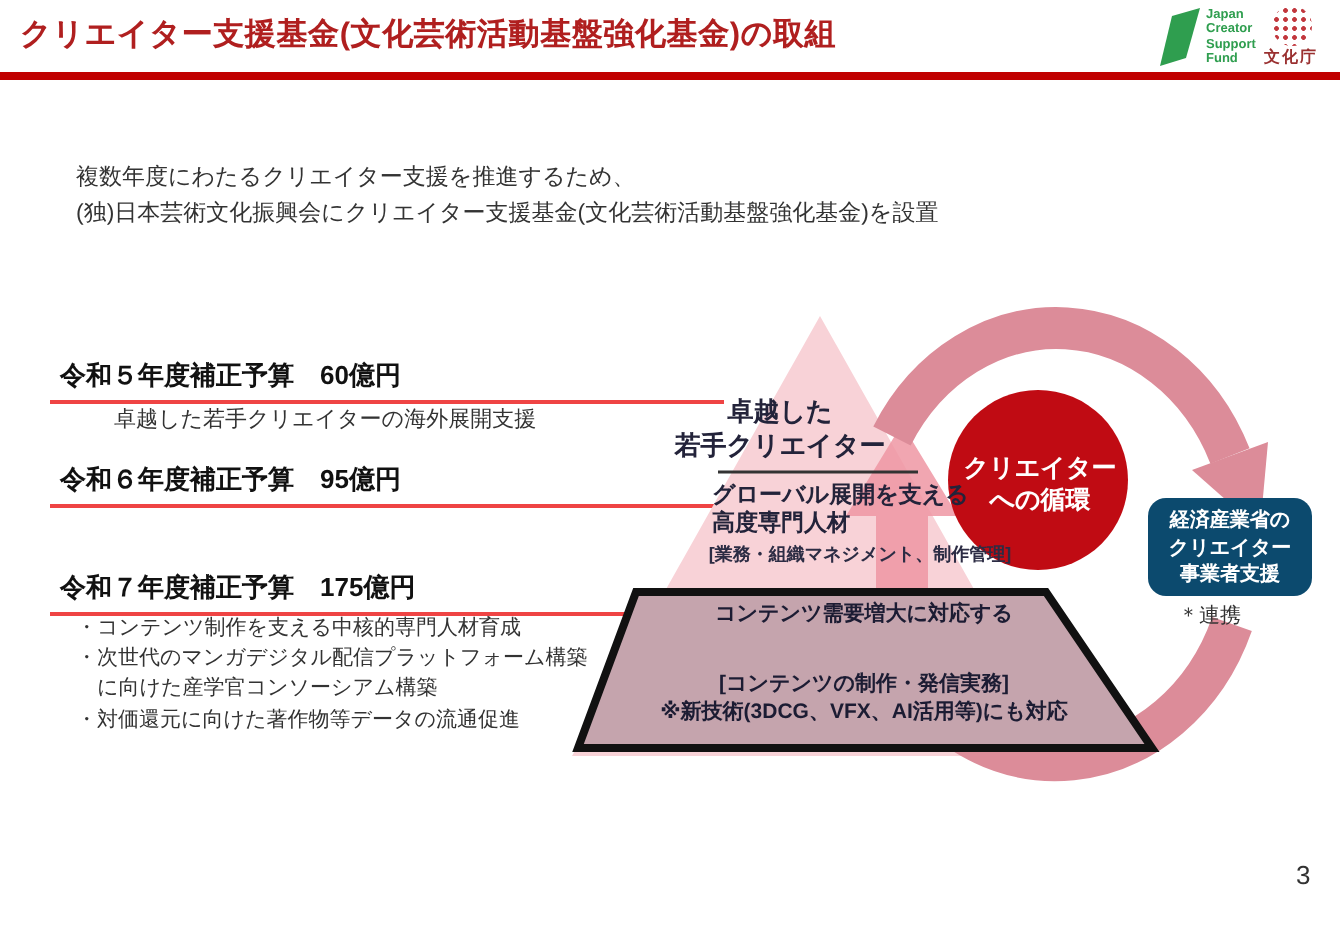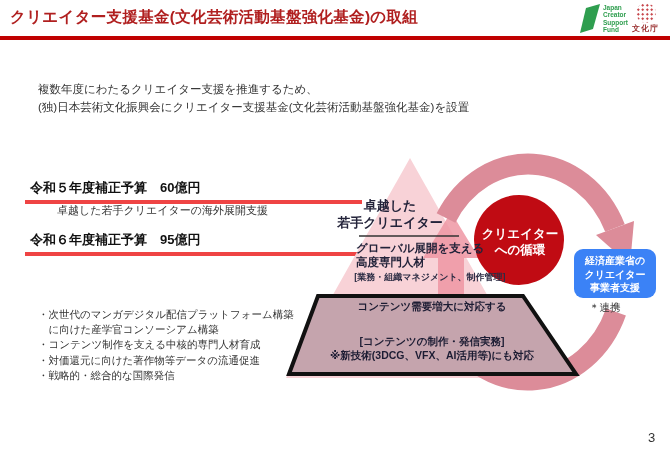--- a/index.html
+++ b/index.html
@@ -15,42 +15,42 @@
   .logo-text{left:603px;top:4px;font-size:6.5px;line-height:1.12;color:#2f9e4f;font-weight:bold;}
   .emblem{left:636px;top:3px;width:20px;height:20px;border-radius:50%;background-color:#fff;
           background-image:radial-gradient(#c2373d 34%, transparent 38%);background-size:4.5px 4.5px;}
   .emblem-label{left:632px;top:23px;font-size:8px;font-weight:bold;color:#9a3030;
                 font-family:Liberation Mono, monospace;letter-spacing:1px;}
 
   
   .intro{left:38px;top:80px;font-size:11.5px;line-height:1.6;color:#333;}
 
   
-  .bheading{width:332px;border-bottom:4px solid #ef4444;padding:0 0 3px 5px;
+  .bheading{width:332px;border-bottom:2px solid #ef4444;padding:0 0 3px 5px;
             font-size:13px;font-weight:bold;color:#111;}
   .h1{left:25px;top:179px;} .h2{left:25px;top:231px;} .h3{left:25px;top:285px;}
   .bbody{font-size:11px;line-height:1.4;color:#333;}
   .b1{left:57px;top:203px;} .b2{left:57px;top:255px;}
   .bullets{left:38px;top:307px;font-size:10.5px;line-height:1.45;color:#333;}
 
   
   .diagram-svg{left:270px;top:140px;}
   .tier-top{left:332px;top:197px;width:116px;text-align:center;font-size:13px;font-weight:bold;
             line-height:1.32;color:#23233a;}
   .tier-mid{left:356px;top:241px;width:148px;font-size:11.5px;font-weight:bold;
             line-height:1.25;color:#23233a;}
   .tier-mid-note{left:350px;top:271px;width:160px;text-align:center;font-size:9px;font-weight:bold;color:#2c2c44;}
   .base1{left:330px;top:300px;width:204px;text-align:center;font-size:10.5px;font-weight:bold;color:#1c1c33;}
   .base-title{left:330px;top:312px;width:204px;text-align:center;font-size:17.5px;font-weight:bold;
               letter-spacing:1.5px;color:#101020;}
   .base-note{left:330px;top:335px;width:204px;text-align:center;font-size:10.5px;font-weight:bold;color:#1c1c33;}
   .base-note2{left:318px;top:349px;width:228px;text-align:center;font-size:10.5px;font-weight:bold;color:#1c1c33;}
   .circ-label{left:471px;top:226px;width:98px;text-align:center;font-size:12.5px;font-weight:bold;
               line-height:1.3;color:#fff;}
-  .meti-box{left:574px;top:249px;width:82px;height:49px;border-radius:9px;background:#3b82f6;
+  .meti-box{left:574px;top:249px;width:82px;height:49px;border-radius:9px;background:#0c4a6e;
             text-align:center;font-size:10px;font-weight:bold;color:#fff;line-height:1.35;padding-top:5px;
             box-sizing:border-box;}
   .renkei{left:589px;top:301px;font-size:10.5px;color:#333;}
   .page-num{left:648px;top:430px;font-size:13px;color:#333;}
 </style>
 </head>
 <body>
 
 <div class="page">
 
@@ -69,26 +69,26 @@
   <div class="abs accent-bar"></div>
 
   <div class="abs intro pre">複数年度にわたるクリエイター支援を推進するため、
 (独)日本芸術文化振興会にクリエイター支援基金(文化芸術活動基盤強化基金)を設置</div>
 
   <div class="abs bheading h1">令和５年度補正予算　60億円</div>
   <div class="abs bbody b1">卓越した若手クリエイターの海外展開支援</div>
 
   <div class="abs bheading h2">令和６年度補正予算　95億円</div>
 
+  <div class="abs bheading h3">令和７年度補正予算　175億円</div>
   <div class="abs bullets">
+    <div class="pre">・コンテンツ制作を支える中核的専門人材育成</div>
     <div class="pre">・次世代のマンガデジタル配信プラットフォーム構築
 　に向けた産学官コンソーシアム構築</div>
-    <div class="pre">・コンテンツ制作を支える中核的専門人材育成</div>
     <div class="pre">・対価還元に向けた著作物等データの流通促進</div>
-    <div class="pre">・戦略的・総合的な国際発信</div>
   </div>
 
   <svg class="abs diagram-svg" width="404" height="258" viewBox="270 140 404 258">
 
     <polygon points="410,158 286,378 534,378" fill="#f8d2d7"></polygon>
 
     <polygon points="451,212 479,258 464,258 464,374 438,374 438,258 423,258" fill="#ee96a3" opacity="0.85"></polygon>
 
     <line x1="359" y1="236" x2="459" y2="236" stroke="#333" stroke-width="1.4"></line>
 

